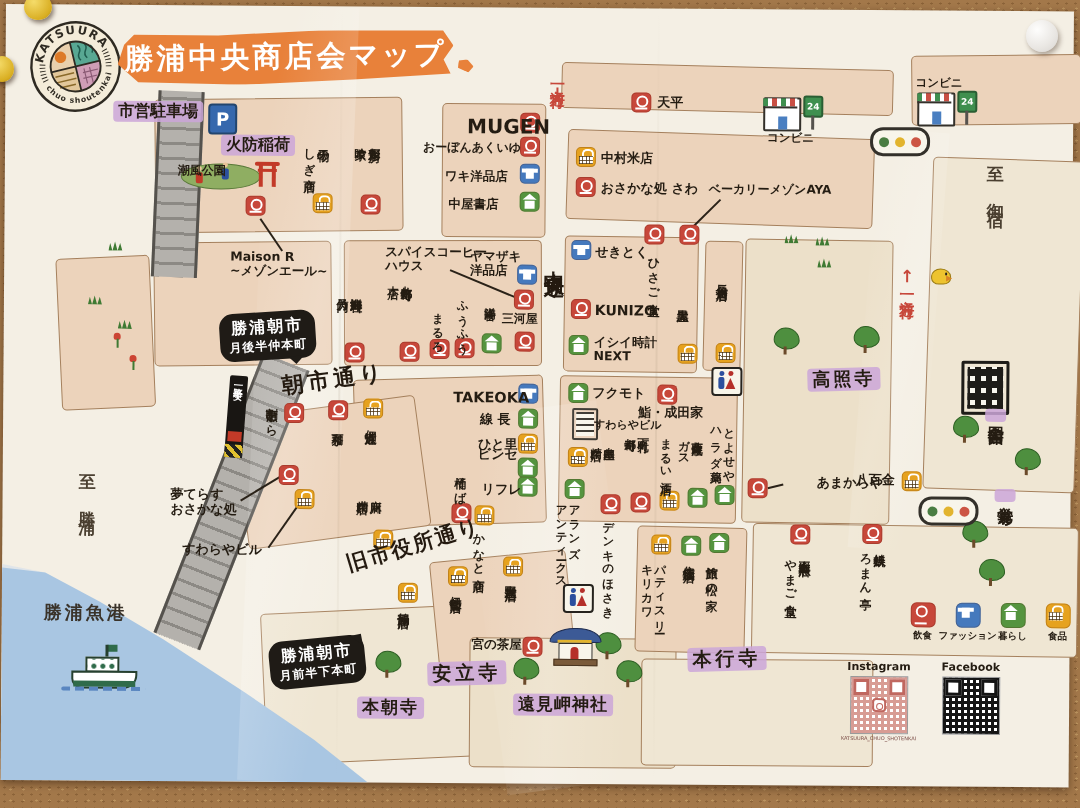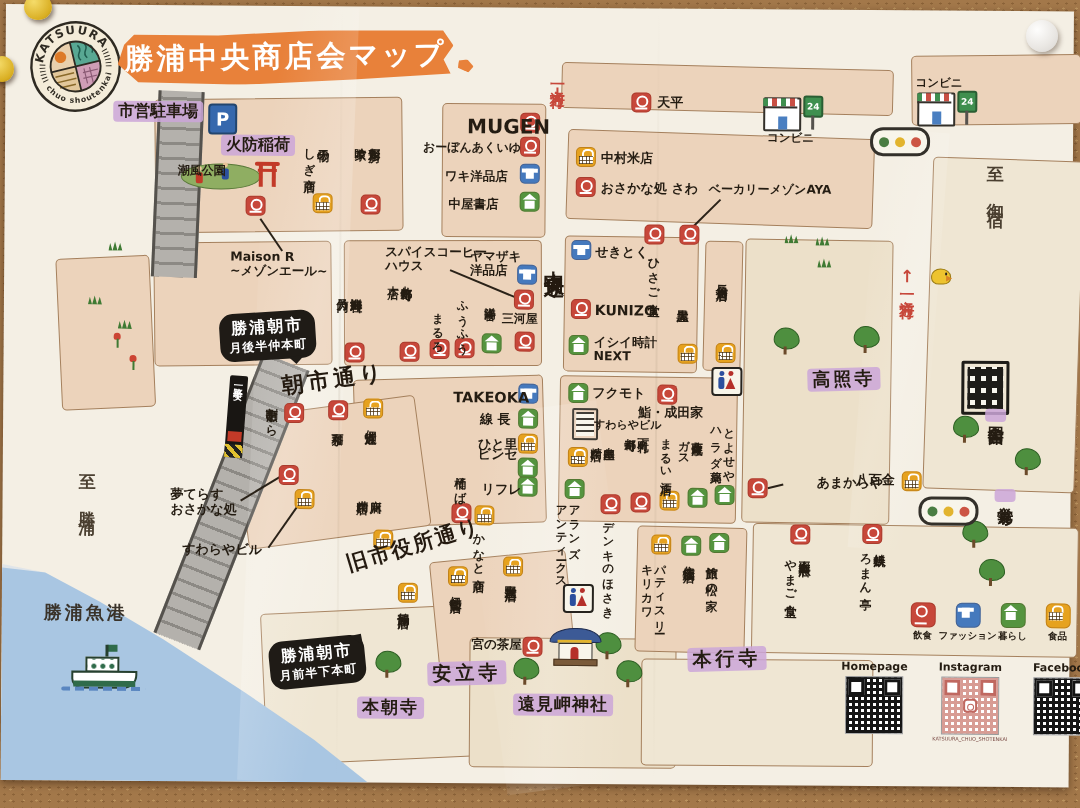--- a/index.html
+++ b/index.html
@@ -281,24 +281,20 @@
           <div class="ic ic-grocery">
             <span class="g-handle"></span>
             <span class="g-bask"></span>
           </div>
           <span class="lab">食品</span>
         </div>
       </div>
 
     <div class="social">
       <div class="soc-col">
-        <span class="t">Homepage</span>
-        <div class="qr"></div>
-      </div>
-      <div class="soc-col">
         <span class="t">Instagram</span>
         <div class="qr pink">
             <span class="insta"></span>
           </div>
         <span class="caption">KATSUURA_CHUO_SHOTENKAI</span>
       </div>
       <div class="soc-col">
         <span class="t">Facebook</span>
         <div class="qr"></div>
       </div>

